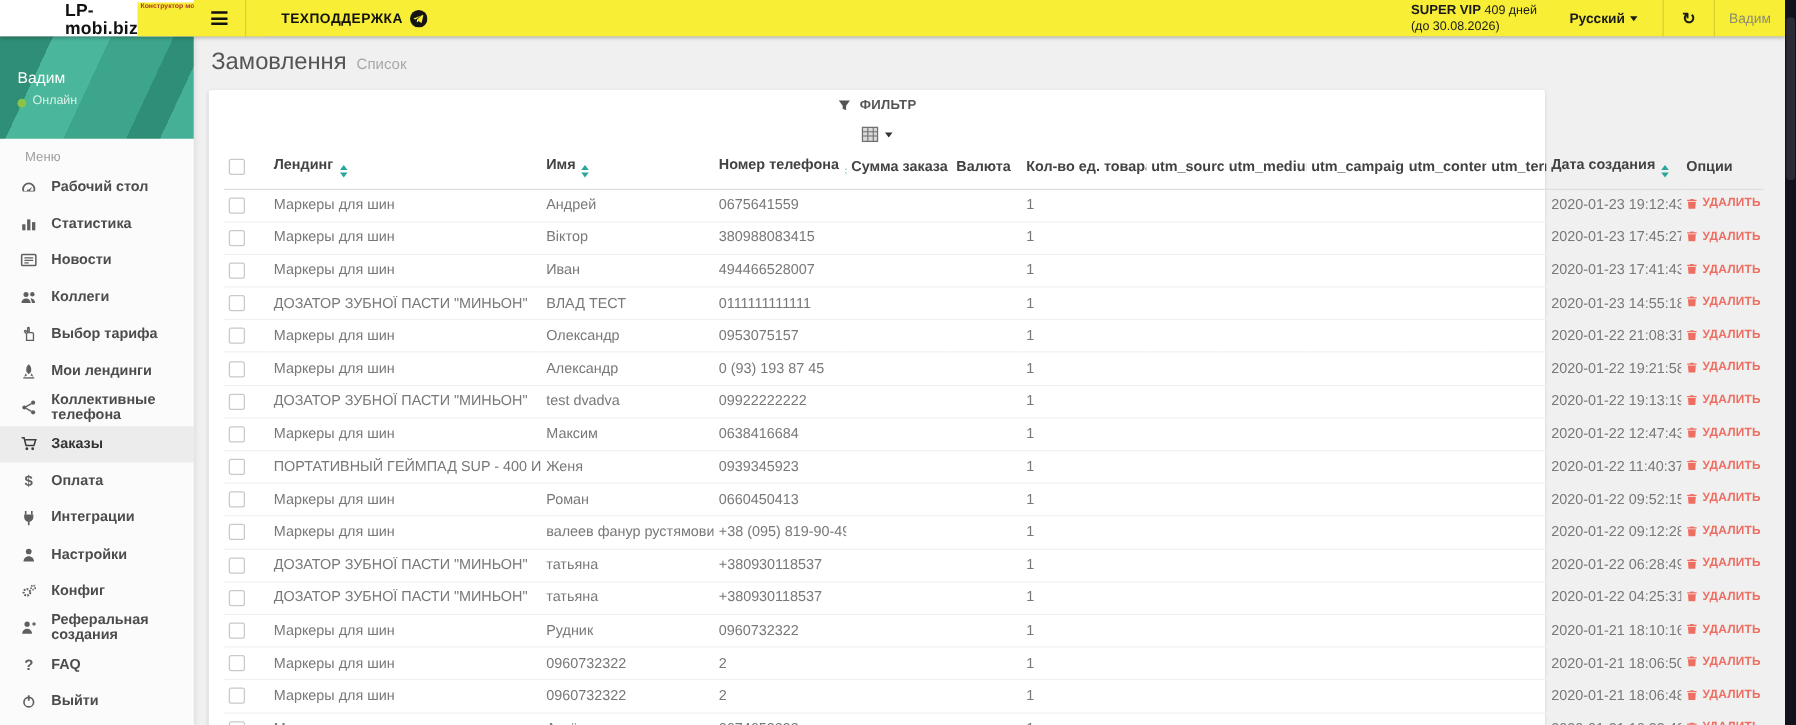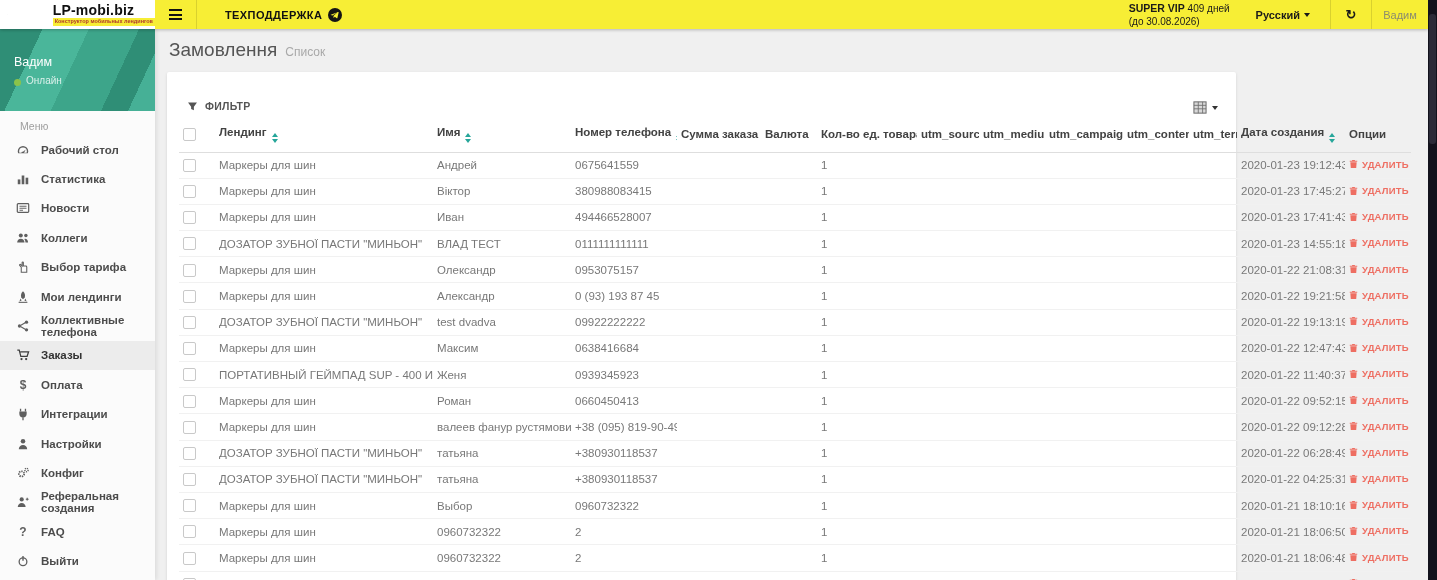--- a/index.html
+++ b/index.html
@@ -3,21 +3,21 @@
 <meta charset="utf-8">
 <style>
   * { box-sizing: border-box; margin: 0; padding: 0; }
   html,body { width:1437px; height:580px; overflow:hidden; }
   body { font-family:"Liberation Sans", sans-serif; background:#f0f0f0; position:relative; }
 
   
   .topbar { position:absolute; top:0; left:0; width:1428px; height:29px; display:flex; z-index:20;
             box-shadow:0 1px 3px rgba(0,0,0,.25); }
   .logo-box { width:155px; background:#fff; display:flex; align-items:center; padding-left:7px; gap:5px; }
-  .logo-stack { display:flex; flex-direction:column; line-height:1;margin-left:40px; }
+  .logo-stack { display:flex; flex-direction:row; line-height:1;margin-left:40px; }
   .logo-title { font-weight:bold; font-size:14px; color:#111; letter-spacing:.2px; }
   .logo-tagline { font-size:5.5px; color:#b03a2e; background:#f7ee35; padding:1px 2px; margin-top:1px;
                   font-weight:bold; white-space:nowrap; }
   .yellowbar { flex:1; background:#f7ee35; display:flex; align-items:center; }
   .burger-wrap { width:42px; height:100%; display:flex; align-items:center; justify-content:center;
                  border-right:1px solid rgba(0,0,0,.12); cursor:pointer; }
   .burger { display:flex; flex-direction:column; gap:2.5px; }
   .burger span { width:13px; height:2px; background:#111; }
   .support { display:flex; align-items:center; gap:6px; margin-left:28px; font-size:11px; font-weight:bold;
              color:#111; letter-spacing:.4px; cursor:pointer; }
@@ -51,21 +51,21 @@
   .mi svg { width:14px; height:14px; }
   .mi.txt { font-size:12px; font-weight:bold; color:#5f5f5f; }
 
   
   .main { position:absolute; left:155px; top:29px; width:1095px; height:551px; padding:10px 14px 0 12px; }
   .page-head { display:flex; align-items:baseline; gap:8px; padding-left:2px; }
   .page-title { font-size:19px; font-weight:normal; color:#555; }
   .page-subtitle { font-size:12px; color:#a8a8a8; }
   .card { margin-top:11px; background:#fff; border-radius:2px; box-shadow:0 1px 3px rgba(0,0,0,.12);
           padding:0 12px; height:540px; }
-  .card-toolbar { height:46px; display:flex; align-items:flex-end; justify-content:space-between; }
+  .card-toolbar { height:46px; display:flex; align-items:center; justify-content:space-between;flex-direction:column; }
   .filter-btn { display:flex; align-items:center; gap:7px; font-size:10.5px; font-weight:bold; color:#555;
                 letter-spacing:.3px; padding:6px 8px; cursor:pointer; }
   .filter-btn svg { width:11px; height:11px; fill:#555; }
   .grid-btn { display:flex; align-items:center; gap:5px; padding:4px 6px; cursor:pointer; }
   .grid-btn svg { width:14px; height:13px; }
   .grid-btn .caret { border-top-color:#333; }
 
   table { width:100%; border-collapse:collapse; table-layout:fixed; }
   thead th { text-align:left; font-size:11.5px; color:#424242; padding:8px 4px 9px;
              border-bottom:1px solid #dedede; white-space:nowrap; overflow:hidden; }
@@ -627,21 +627,21 @@
     <td><a class="del">
       <svg viewBox="0 0 12 12">
                   <path d="M4.4 .8h3.2l.5 1H11v1.2H1V1.8h2.9zM1.8 3.8h8.4l-.6 7.4H2.4z"></path>
                 </svg>
       <span class="del-label">УДАЛИТЬ</span>
               </a></td>
   </tr>
           <tr>
     <td><span class="cb"></span></td>
     <td>Маркеры для шин</td>
-    <td>Выбор</td>
+    <td>Рудник</td>
     <td>0960732322</td>
     <td></td>
     <td></td>
     <td>1</td>
     <td></td>
     <td></td>
     <td></td>
     <td></td>
     <td></td>
     <td>2020-01-21 18:10:16</td>

